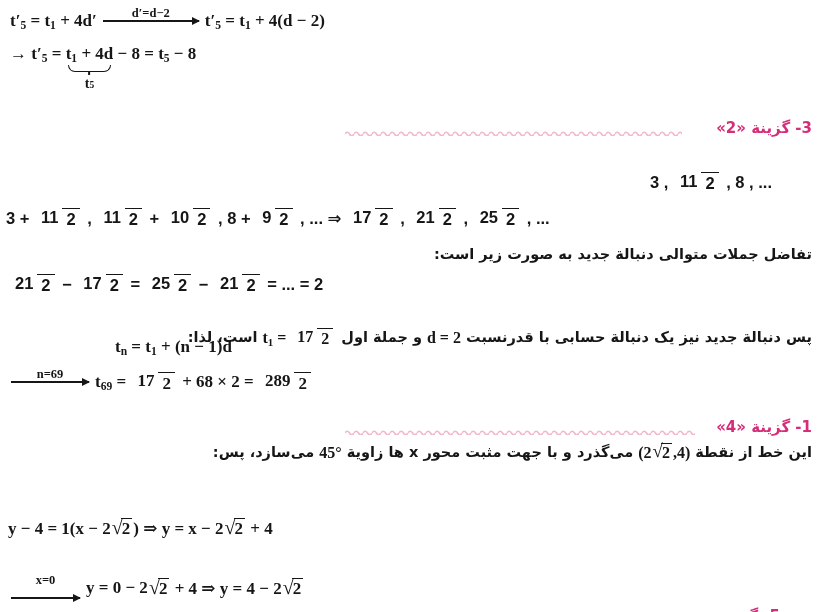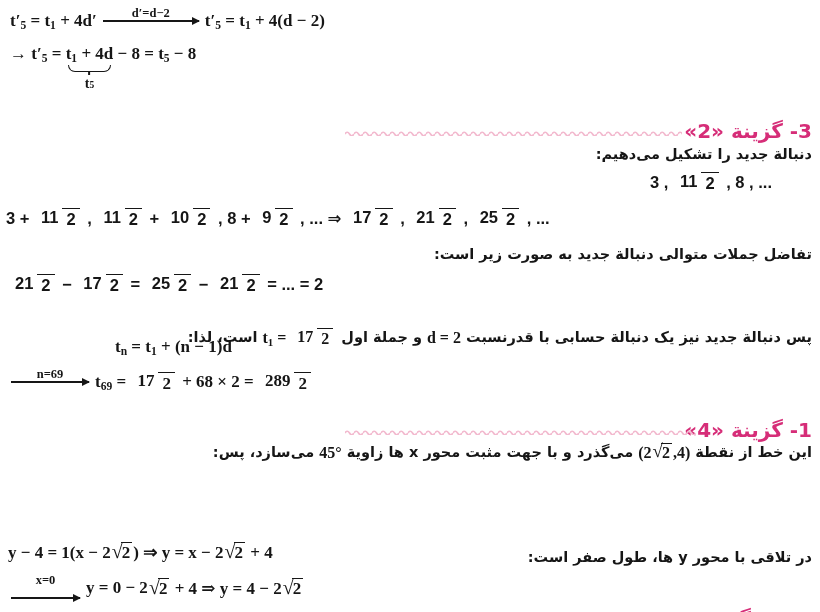--- a/index.html
+++ b/index.html
@@ -40,21 +40,21 @@
   .blabel{position:absolute;top:calc(100% + 12px);left:50%;transform:translateX(-50%);
           font-size:14px;display:inline-flex;}
 
   
   .fa{position:absolute;direction:rtl;text-align:right;font-weight:bold;font-size:14.5px;
       color:var(--ink);white-space:nowrap;font-family:"DejaVu Sans","Liberation Sans",sans-serif;}
   .ltrbox{display:inline-flex;align-items:center;direction:ltr;vertical-align:middle;
       font-family:"Liberation Serif","DejaVu Serif",serif;font-size:16px;font-weight:bold;white-space:pre;}
 
   
-  .h{position:absolute;direction:rtl;font-weight:bold;font-size:20px;color:var(--accent);white-space:nowrap;}
+  .h{position:absolute;direction:rtl;font-weight:bold;font-size:15px;color:var(--accent);white-space:nowrap;}
   .wavy{position:absolute;}
   .clip{position:absolute;overflow:hidden;height:11px;}
   .clip .h{position:static;display:block;}
 </style>
 </head>
 <body>
 
 <div class="page">
 
   <div class="math" style="left:10px;top:10px;"><span class="mt">t′</span><span class="msub">5</span><span class="mt"> = t</span><span class="msub">1</span><span class="mt"> + 4d′</span><span class="marrow" style="width: 96px;"><span class="alabel">d′=d−2</span><span class="ashaft"></span></span><span class="mt">t′</span><span class="msub">5</span><span class="mt"> = t</span><span class="msub">1</span><span class="mt"> + 4(d − 2)</span></div>
@@ -64,21 +64,20 @@
   <div class="h" style="right:8px;top:119px;">3- گزینة «2»</div>
   <svg class="wavy" style="left:345px;top:129px;" width="337" height="7">
     <defs>
         <pattern id="w1" width="9" height="7" patternUnits="userSpaceOnUse">
       <path d="M0 5 Q 2.25 1.5 4.5 5 T 9 5" fill="none" style="stroke:var(--wavy)" stroke-width="1.7"></path>
     </pattern>
       </defs>
     <rect width="337" height="7" fill="url(#w1)"></rect>
   </svg>
 
-  <div class="fa" style="right:8px;top:146px;">دنبالة جدید را تشکیل می‌دهیم:</div>
 
   <div class="math sans" style="left:650px;top:172px;"><span class="mt">3 , </span><span class="frac"><span class="fnum">11</span><span class="fden">2</span></span><span class="mt"> , 8 , ...</span></div>
 
   <div class="math sans" style="left:6px;top:208px;"><span class="mt">3 + </span><span class="frac"><span class="fnum">11</span><span class="fden">2</span></span><span class="mt"> , </span><span class="frac"><span class="fnum">11</span><span class="fden">2</span></span><span class="mt"> + </span><span class="frac"><span class="fnum">10</span><span class="fden">2</span></span><span class="mt"> , 8 + </span><span class="frac"><span class="fnum">9</span><span class="fden">2</span></span><span class="mt"> , ... ⇒ </span><span class="frac"><span class="fnum">17</span><span class="fden">2</span></span><span class="mt"> , </span><span class="frac"><span class="fnum">21</span><span class="fden">2</span></span><span class="mt"> , </span><span class="frac"><span class="fnum">25</span><span class="fden">2</span></span><span class="mt"> , ...</span></div>
 
   <div class="fa" style="right:8px;top:246px;">تفاضل جملات متوالی دنبالة جدید به صورت زیر است:</div>
 
   <div class="math sans" style="left:8px;top:274px;"><span class="frac"><span class="fnum">21</span><span class="fden">2</span></span><span class="mt"> − </span><span class="frac"><span class="fnum">17</span><span class="fden">2</span></span><span class="mt"> = </span><span class="frac"><span class="fnum">25</span><span class="fden">2</span></span><span class="mt"> − </span><span class="frac"><span class="fnum">21</span><span class="fden">2</span></span><span class="mt"> = ... = 2</span></div>
 
   <div class="fa" style="right:8px;top:328px;"><span class="mt">پس دنبالة جدید نیز یک دنبالة حسابی با قدرنسبت </span><span class="ltrbox" dir="ltr"><span class="mt">d = 2</span></span><span class="mt"> و جملة اول </span><span class="ltrbox" dir="ltr"><span class="mt">t</span><span class="msub">1</span><span class="mt"> = </span><span class="frac"><span class="fnum">17</span><span class="fden">2</span></span></span><span class="mt"> است، لذا:</span></div>
@@ -93,23 +92,22 @@
       <path d="M0 5 Q 2.25 1.5 4.5 5 T 9 5" fill="none" style="stroke:var(--wavy)" stroke-width="1.7"></path>
     </pattern>
       </defs>
     <rect width="350" height="7" fill="url(#w2)"></rect>
   </svg>
 
   <div class="fa" style="right:8px;top:443px;"><span class="mt">این خط از نقطة </span><span class="ltrbox" dir="ltr"><span class="mt">(2</span><span class="sqrt"><span class="rsign">√</span><span class="rbody">2</span></span><span class="mt">,4)</span></span><span class="mt"> می‌گذرد و با جهت مثبت محور x ها زاویة </span><span class="ltrbox" dir="ltr"><span class="mt">45°</span></span><span class="mt"> می‌سازد، پس:</span></div>
 
 
 
-  <div class="math" style="left:8px;top:542px;font-family:Liberation Serif, serif;"><span class="mt">y − 4 = 1(x − 2</span><span class="sqrt"><span class="rsign">√</span><span class="rbody">2</span></span><span class="mt">) ⇒ y = x − 2</span><span class="sqrt"><span class="rsign">√</span><span class="rbody">2</span></span><span class="mt"> + 4</span></div>
+  <div class="math" style="left:8px;top:518px;"><span class="mt">y − 4 = 1(x − 2</span><span class="sqrt"><span class="rsign">√</span><span class="rbody">2</span></span><span class="mt">) ⇒ y = x − 2</span><span class="sqrt"><span class="rsign">√</span><span class="rbody">2</span></span><span class="mt"> + 4</span></div>
 
-  <div class="fa" style="right:8px;top:549px;">در تلاقی با محور y ها، طول صفر است:</div>
 
   <div class="math" style="left:5px;top:577px;"><span class="marrow" style="width: 69px; align-items: flex-end;"><span class="alabel">x=0</span><span class="ashaft"></span></span><span class="mt">y = 0 − 2</span><span class="sqrt"><span class="rsign">√</span><span class="rbody">2</span></span><span class="mt"> + 4 ⇒ y = 4 − 2</span><span class="sqrt"><span class="rsign">√</span><span class="rbody">2</span></span></div>
 
   <div class="clip" style="right:40px;top:599px;width:160px;margin-top:8px;">
     <span class="h">5- گزینة</span>
   </div>
 
 </div>
 
 </body></html>

